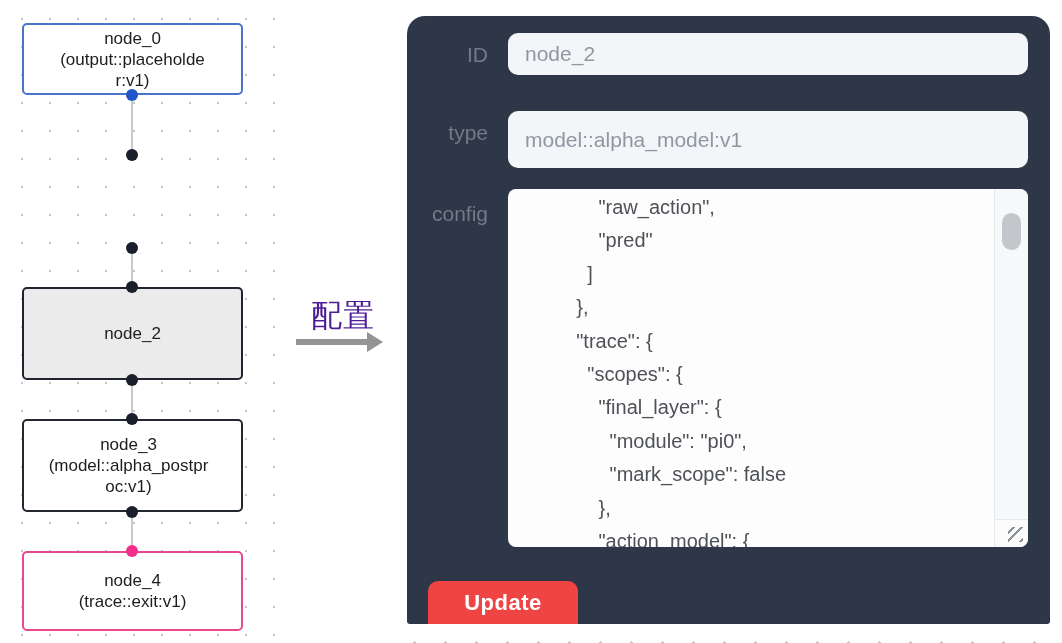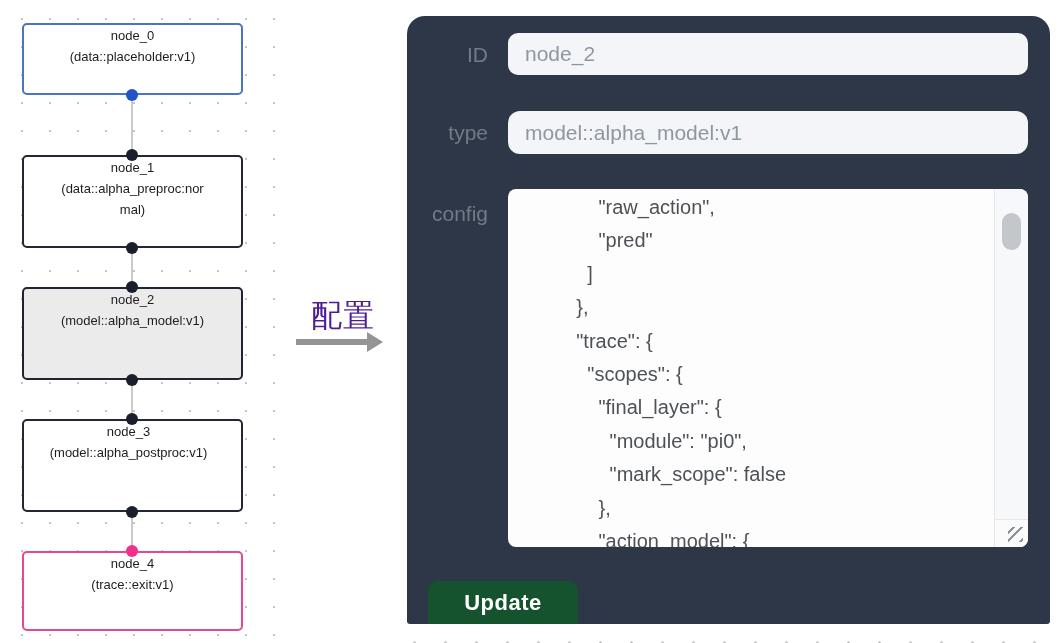--- a/index.html
+++ b/index.html
@@ -16,22 +16,22 @@
     background-image: radial-gradient(circle, #c5c5c5 1.2px, rgba(0,0,0,0) 1.4px);
   }
   .left-canvas  { left: 0;   width: 288px; background-size: 28px 28px; background-position: 8px 5px; }
   .right-canvas { left: 392px; width: 670px; background-size: 31px 31px; background-position: 7px 7px; }
   .gap-area { position: absolute; left: 288px; top: 0; width: 104px; height: 643px; background: #fff; }
 
   
   .node {
     position: absolute; left: 22px; width: 221px;
     background: #ffffff; border: 2px solid #23272f; border-radius: 5px;
-    display: flex; flex-direction: column; align-items: center; justify-content: flex-start;
-    text-align: center; color: #1d1d1f; font-size: 13px; line-height: 21px;
+    display: flex; flex-direction: column; align-items: center; justify-content: center;
+    text-align: center; color: #1d1d1f; font-size: 17px; line-height: 21px;
     padding: 0 32px;
   }
   .node .node-sub { word-break: break-all; }
   .node-input    { border-color: #4a74c9; }
   .node-output   { border-color: #e9488f; }
   .node-selected { background: #ebebeb; border-width: 2.5px; border-color: #202430; }
   #node0 { top: 23px;  height: 72px; }
   #node1 { top: 155px; height: 93px; }
   #node2 { top: 287px; height: 93px; }
   #node3 { top: 419px; height: 93px; padding-left: 24px; }
@@ -83,21 +83,21 @@
   #label-type   { top: 105px; }
   #label-config { top: 186px; }
 
   .f-input {
     position: absolute; left: 101px; width: 520px; height: 42px;
     background: #f3f5f8; border: none; outline: none; border-radius: 10px;
     color: #8f97a1; font-size: 21px; padding: 0 17px;
     font-family: "Liberation Sans", "DejaVu Sans", sans-serif;
   }
   #input-id   { top: 17px; }
-  #input-type { top: 95px; height: 43px; border-radius: 12px; }
+  #input-type { top: 95px; height: 57px; }
 
   .config-box {
     position: absolute; left: 101px; top: 173px; width: 520px; height: 358px;
     background: #fdfdfe; border-radius: 8px; overflow: hidden;
   }
   .config-text {
     position: absolute; left: 0; top: 0; right: 34px; bottom: 0;
     padding: 2px 0 0 46px;
     font-size: 20px; line-height: 33.4px; color: #4e5257;
     white-space: pre; overflow: hidden;
@@ -116,48 +116,43 @@
     background: #fbfbfc; border-left: 1px solid #e7e8ea; border-top: 1px solid #e7e8ea;
   }
   .resize-grip {
     position: absolute; right: 5px; bottom: 5px; width: 15px; height: 15px;
     background: repeating-linear-gradient(135deg,
       rgba(0,0,0,0) 0 3px, #8d9298 3px 5px,
       rgba(0,0,0,0) 5px 9px, #8d9298 9px 11px, rgba(0,0,0,0) 11px 15px);
   }
   .update-btn {
     position: absolute; left: 21px; top: 565px; width: 150px; height: 43px;
-    background: #14532d; color: #ffffff; border: none; border-radius: 10px 10px 0 0;
+    background: #ef4444; color: #ffffff; border: none; border-radius: 10px 10px 0 0;
     font-size: 22px; font-weight: 600; letter-spacing: 0.5px;
     font-family: "Liberation Sans", "DejaVu Sans", sans-serif; cursor: pointer;
   }
 </style>
 </head>
 <body>
 
 <div class="page">
 
   <div class="left-canvas dotted">
 
     <div class="edge" id="edge01"></div>
     <div class="edge" id="edge12"></div>
     <div class="edge" id="edge23"></div>
     <div class="edge" id="edge34"></div>
 
     <div class="node node-input" id="node0">
       <div class="node-title">node_0</div>
-      <div class="node-sub">(data::placeholder:v1)</div>
-    </div>
-    <div class="node" id="node1">
-      <div class="node-title">node_1</div>
-      <div class="node-sub">(data::alpha_preproc:normal)</div>
+      <div class="node-sub">(output::placeholder:v1)</div>
     </div>
     <div class="node node-selected" id="node2">
       <div class="node-title">node_2</div>
-      <div class="node-sub">(model::alpha_model:v1)</div>
     </div>
     <div class="node" id="node3">
       <div class="node-title">node_3</div>
       <div class="node-sub">(model::alpha_postproc:v1)</div>
     </div>
     <div class="node node-output" id="node4">
       <div class="node-title">node_4</div>
       <div class="node-sub">(trace::exit:v1)</div>
     </div>
 

